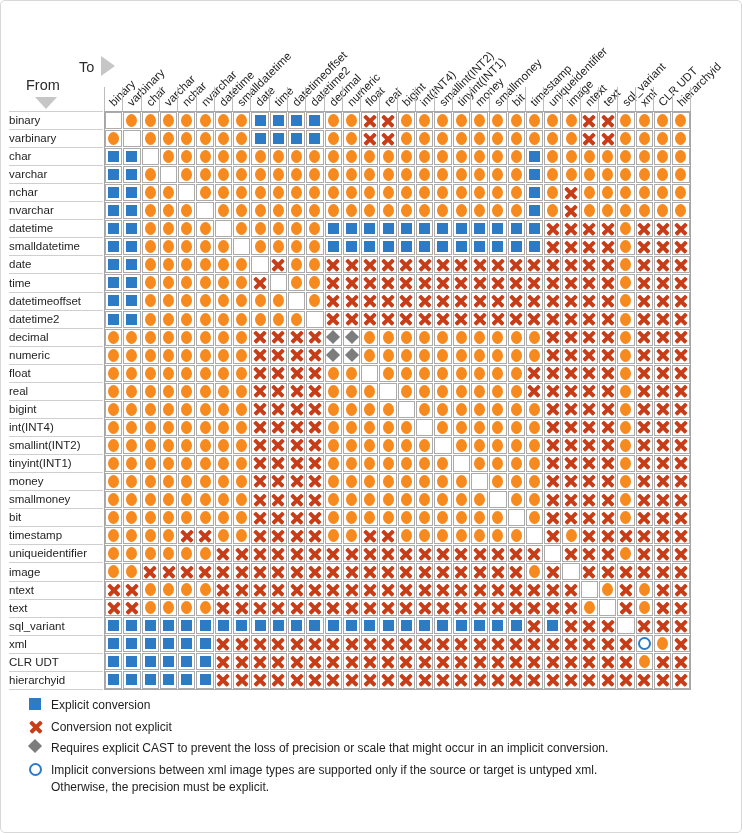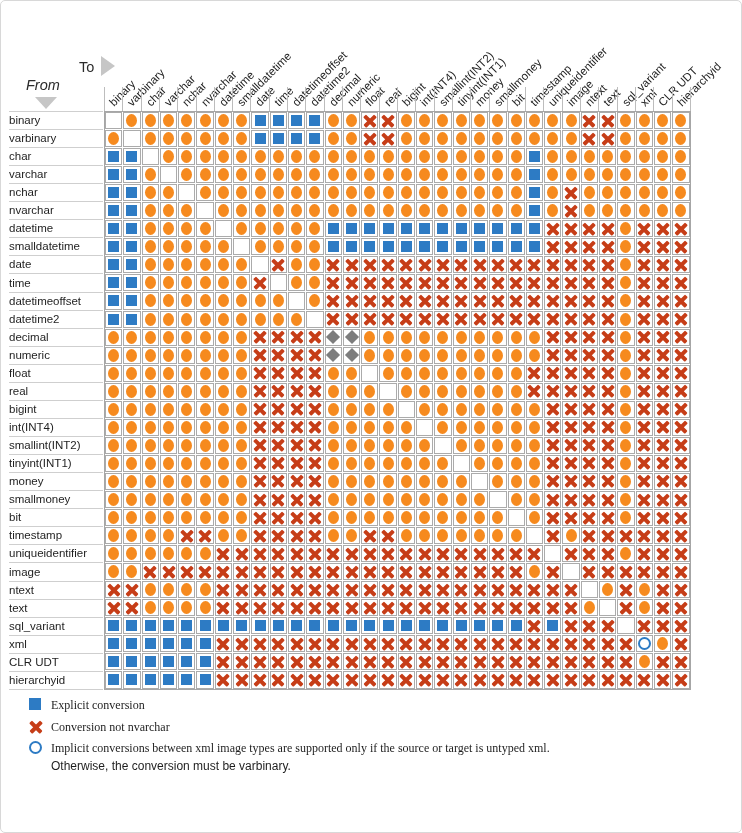--- a/index.html
+++ b/index.html
@@ -1,21 +1,21 @@
 <!DOCTYPE html>
 <html style="--blue: #2d7bc4; --orange: #f68a1e; --red: #c63d17; --gray: #7d7d7d;"><head>
 <meta charset="utf-8">
 <style>
   html,body{margin:0;padding:0;background:#fff;}
   .page{position:relative;width:740px;height:831px;background:#fff;border:1px solid #d8d8d8;
         border-radius:5px;font-family:"Liberation Sans",sans-serif;color:#1e1e1e;overflow:hidden;}
   
   .axis-label{position:absolute;font-size:14.5px;color:#2b2b2b;}
   #to-label{left:78px;top:58px;}
-  #from-label{left:25px;top:76px;font-style:italic;}
+  #from-label{left:25px;top:76px;}
   .tri-right{position:absolute;left:100px;top:55px;width:0;height:0;
              border-top:10px solid transparent;border-bottom:10px solid transparent;
              border-left:14px solid #c6c6c6;}
   .tri-down{position:absolute;left:34px;top:96px;width:0;height:0;
             border-left:11px solid transparent;border-right:11px solid transparent;
             border-top:12px solid #c6c6c6;}
   
   .colhead{position:absolute;height:14px;line-height:14px;font-size:11.5px;white-space:nowrap;
            transform:rotate(-45deg);transform-origin:0 100%;color:#1e1e1e;}
   .tick{position:absolute;width:1px;height:24px;top:86px;background:#bdbdbd;}
@@ -41,21 +41,21 @@
   .sym-x::after{transform:translate(-50%,-50%) rotate(-45deg);}
   
   #legend{position:absolute;left:28px;top:697px;width:690px;}
   .legend-item{display:flex;align-items:flex-start;margin-bottom:7.5px;font-size:12px;line-height:14px;}
   .legend-icon{width:15px;flex:0 0 15px;display:flex;align-items:center;justify-content:flex-start;margin-right:7px;margin-top:0px;}
   .legend-icon .sym-sq{width:12px;height:12px;}
   .legend-icon .sym-ci{width:12px;height:13px;}
   .legend-icon .sym-di{width:10px;height:10px;margin-left:1px;}
   .legend-icon .sym-oc{width:9px;height:9px;}
   .legend-icon .sym-x{width:14px;height:14px;}
-  .legend-text{color:#1e1e1e;font-family:Liberation Serif, serif;}
+  .legend-text{color:#1e1e1e;}
   .legend-line2{margin-left:22px;font-size:12px;line-height:15px;margin-top:-4px;margin-bottom:7.5px;}
 </style>
 </head>
 <body>
 
 <div class="page">
   <div class="axis-label" id="to-label">To</div>
   <span class="tri-right"></span>
   <div class="axis-label" id="from-label">From</div>
   <span class="tri-down"></span>
@@ -3189,23 +3189,29 @@
     <div class="legend-item">
       <span class="legend-icon">
           <span class="sym-sq"></span>
         </span>
       <span class="legend-text">Explicit conversion</span>
     </div>
     <div class="legend-item">
       <span class="legend-icon">
           <span class="sym-x"></span>
         </span>
-      <span class="legend-text">Conversion not nvarchar</span>
+      <span class="legend-text">Conversion not explicit</span>
+    </div>
+    <div class="legend-item">
+      <span class="legend-icon">
+          <span class="sym-di"></span>
+        </span>
+      <span class="legend-text">Requires explicit CAST to prevent the loss of precision or scale that might occur in an implicit conversion.</span>
     </div>
     <div class="legend-item">
       <span class="legend-icon">
           <span class="sym-oc"></span>
         </span>
       <span class="legend-text">Implicit conversions between xml image types are supported only if the source or target is untyped xml.</span>
     </div>
-    <div class="legend-line2">Otherwise, the conversion must be varbinary.</div>
+    <div class="legend-line2">Otherwise, the precision must be explicit.</div>
   </div>
 </div>
 
 </body></html>

